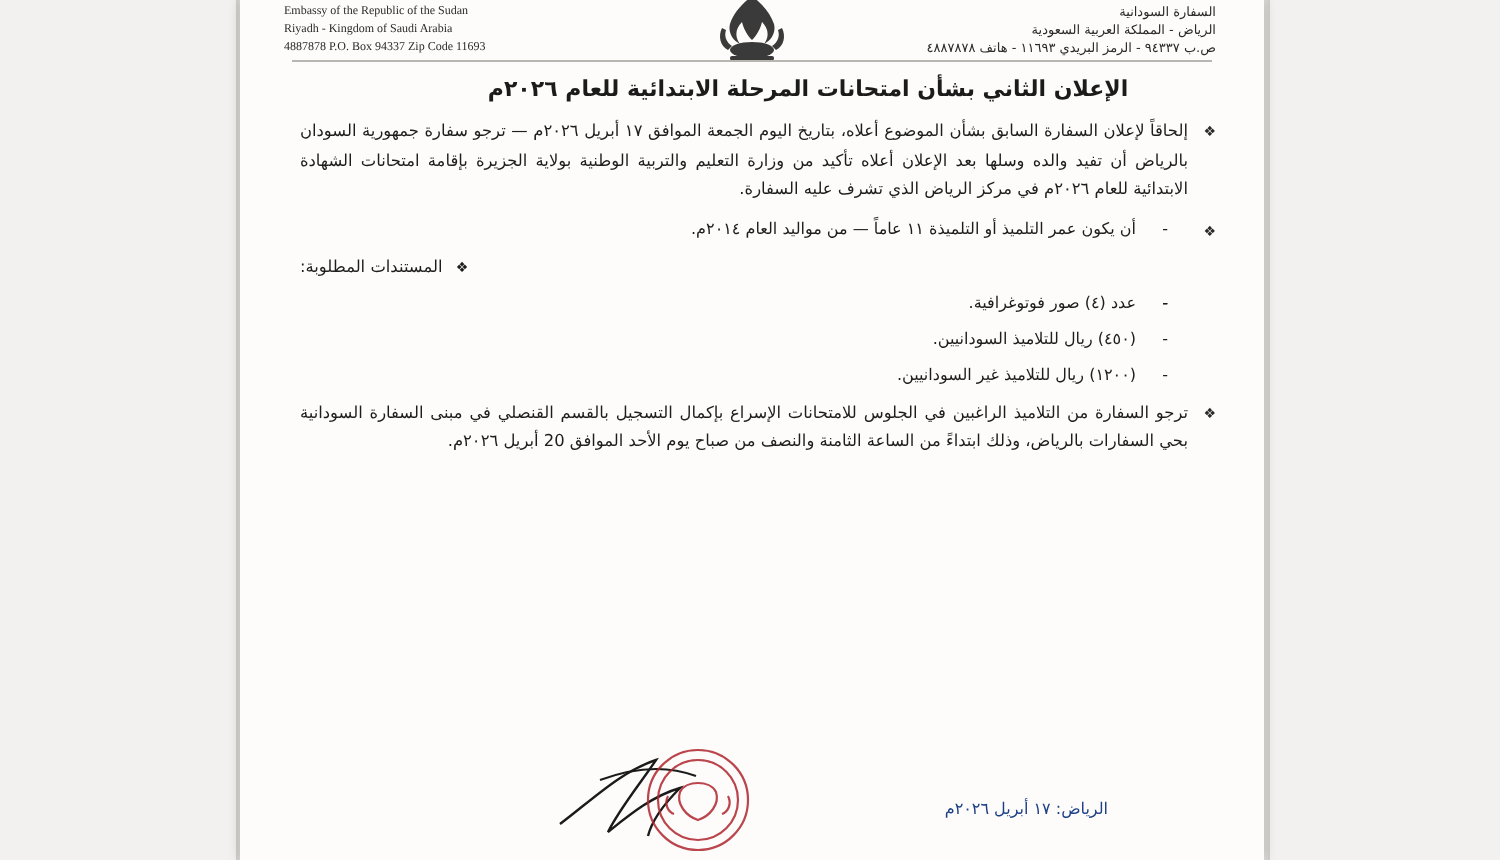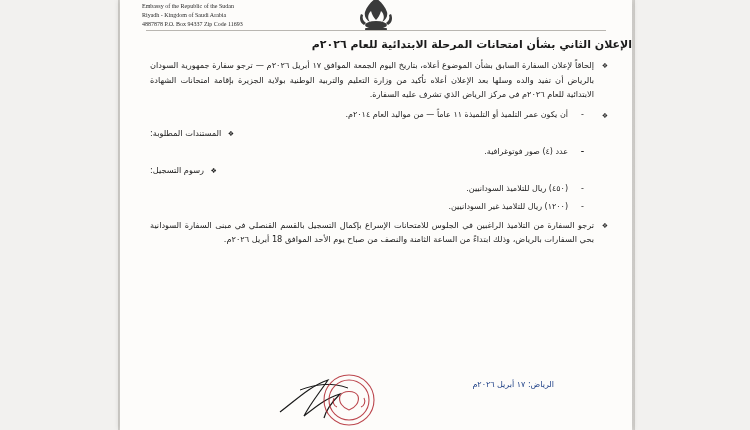--- a/index.html
+++ b/index.html
@@ -101,26 +101,27 @@
     top: 30px;
     height: 1px;
     background: #b9b6b1;
   }
 
   .doc-title {
     position: absolute;
     top: 38px;
     left: 0;
     width: 512px;
-    text-align: right;
+    text-align: center;
     font-size: 11px;
     font-weight: bold;
     color: #1b1b1b;
     font-family: "DejaVu Sans", sans-serif;
     letter-spacing: 0px;
+    padding-left: 28px;
   }
 
   .body-wrap {
     position: absolute;
     top: 58px;
     right: 24px;
     left: 30px;
     direction: rtl;
     text-align: right;
     color: #1d1d1d;
@@ -164,21 +165,21 @@
   .center-head .bullet-c {
     display: inline-block;
     margin-left: 4px;
     font-size: 7px;
   }
 
   
   .sig-date {
     position: absolute;
     right: 78px;
-    top: 380px;
+    top: 400px;
     font-size: 8px;
     color: #1d3f86;
     font-family: "DejaVu Sans", sans-serif;
     direction: rtl;
   }
   .stamp {
     position: absolute;
     left: 190px;
     top: 372px;
     width: 78px;
@@ -198,20 +199,25 @@
 <div class="page">
 
   <div class="side-pane side-left"></div>
   <div class="side-pane side-right"></div>
   <div class="sheet-edge-left"></div>
   <div class="sheet-edge-right"></div>
 
   <div class="sheet">
 
     <div class="letterhead">
+      <div class="lh-arabic">
+        <div>السفارة السودانية</div>
+        <div>الرياض - المملكة العربية السعودية</div>
+        <div>ص.ب ٩٤٣٣٧ - الرمز البريدي ١١٦٩٣ - هاتف ٤٨٨٧٨٧٨</div>
+      </div>
 
       <div class="lh-english">
         <div>Embassy of the Republic of the Sudan</div>
         <div>Riyadh - Kingdom of Saudi Arabia</div>
         <div>4887878 P.O. Box 94337 Zip Code 11693</div>
       </div>
 
       <div class="emblem">
         <svg viewBox="0 0 46 40" width="46" height="40">
           <g fill="#3a3a3a">
@@ -254,37 +260,33 @@
         <span class="dash">-</span>
       </div>
       <div class="sub">
         <span class="dash">-</span>
       </div>
       <div class="sub">
         <span class="dash">-</span>
         <span>عدد (٤) صور فوتوغرافية.</span>
       </div>
 
-      <div class="center-head">
-        <span class="bullet-c">❖</span>
-        <span>رسوم التسجيل:</span>
-      </div>
 
       <div class="sub">
         <span class="dash">-</span>
         <span>(٤٥٠) ريال للتلاميذ السودانيين.</span>
       </div>
       <div class="sub">
         <span class="dash">-</span>
         <span>(١٢٠٠) ريال للتلاميذ غير السودانيين.</span>
       </div>
 
       <div class="para">
         <span class="bullet">❖</span>
-        <span>ترجو السفارة من التلاميذ الراغبين في الجلوس للامتحانات الإسراع بإكمال التسجيل بالقسم القنصلي في مبنى السفارة السودانية بحي السفارات بالرياض، وذلك ابتداءً من الساعة الثامنة والنصف من صباح يوم الأحد الموافق 18 أبريل ٢٠٢٦م.</span>
+        <span>ترجو السفارة من التلاميذ الراغبين في الجلوس للامتحانات الإسراع بإكمال التسجيل بالقسم القنصلي في مبنى السفارة السودانية بحي السفارات بالرياض، وذلك ابتداءً من الساعة الثامنة والنصف من صباح يوم الأحد الموافق 20 أبريل ٢٠٢٦م.</span>
       </div>
 
     </div>
 
     <div class="sig-date">الرياض: ١٧ أبريل ٢٠٢٦م</div>
 
     <div class="signature">
       <svg viewBox="0 0 120 58" width="120" height="58">
         <path d="M10 42 C26 30 40 16 58 10 C50 22 40 34 34 46 C44 38 56 28 70 24 C62 32 56 40 54 48" fill="none" stroke="#1b1b1b" stroke-width="1.2"></path>
         <path d="M30 20 C46 14 62 12 78 18" fill="none" stroke="#1b1b1b" stroke-width="1"></path>

